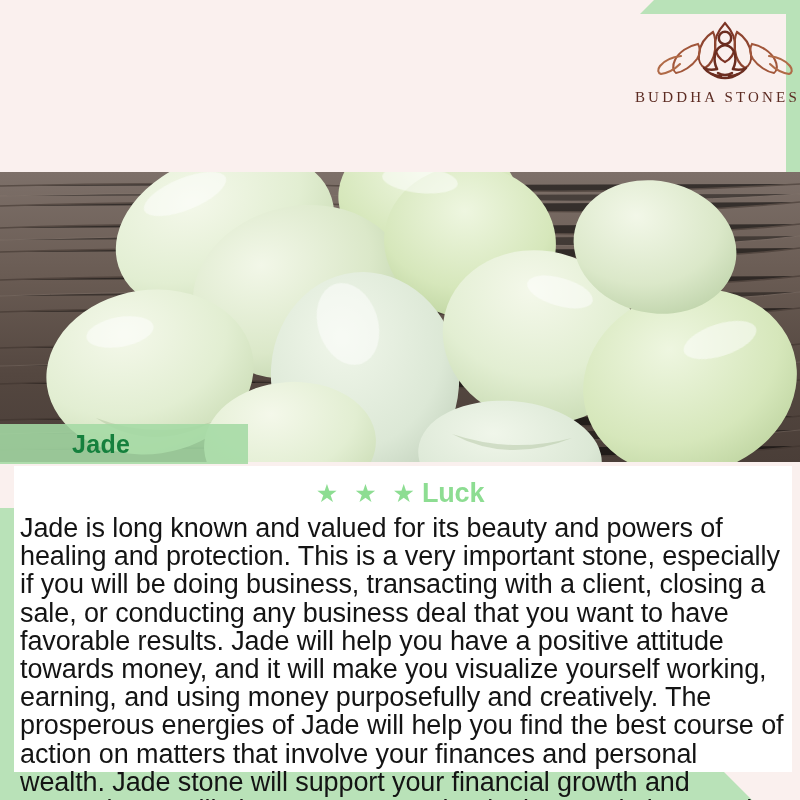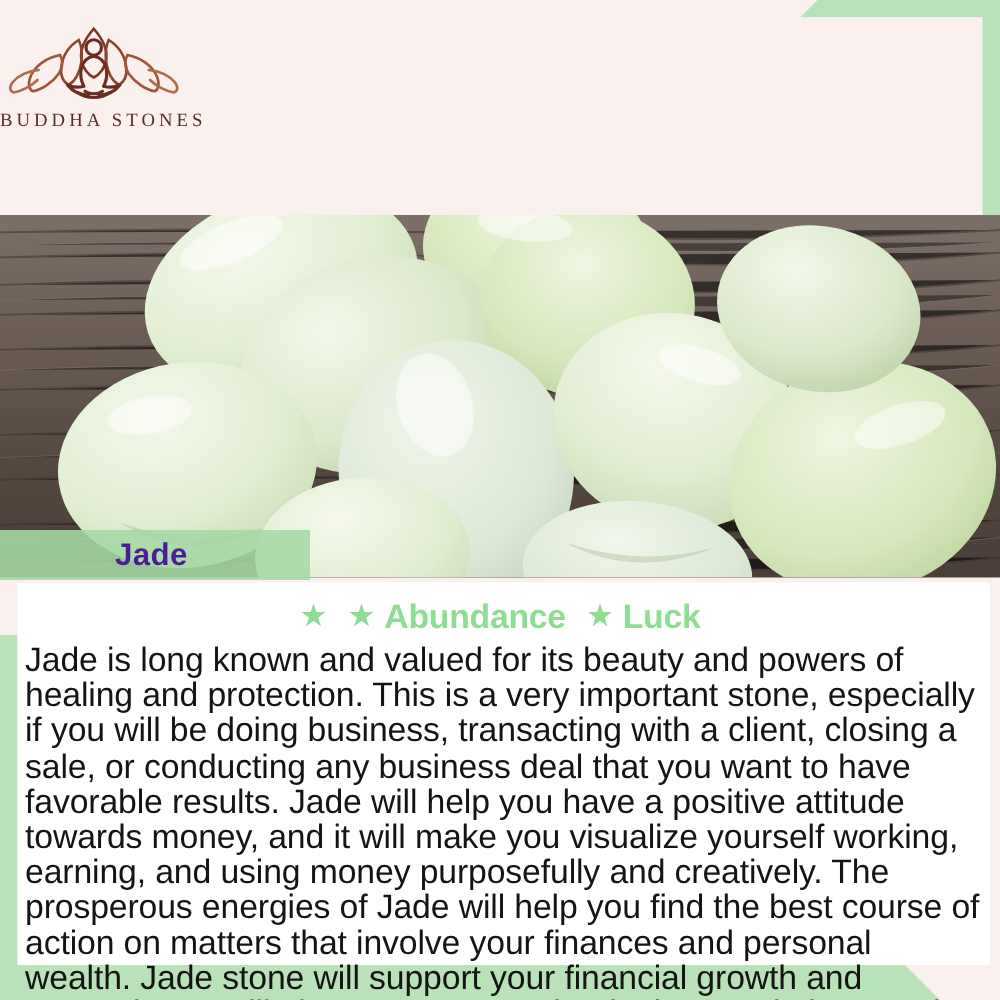--- a/index.html
+++ b/index.html
@@ -32,21 +32,21 @@
     bottom:0; left:0; width:100%; height:34px;
     clip-path:polygon(0 0, 718px 0, 752px 100%, 0 100%);
   }
   .deco-right-photoedge {
     top:172px; right:0; width:12px; height:40px;
   }
 
   
   .header {
     position:absolute; top:0; left:0; width:100%; height:120px;
-    display:flex; flex-direction:column; align-items:flex-start; justify-content:center;
+    display:flex; flex-direction:column; align-items:flex-end; justify-content:center;
   }
   .logo-mark { width:150px; height:70px; display:block; }
   .logo-word {
     margin-top:4px;
     font-family:"Liberation Serif", serif;
     font-size:15px; letter-spacing:3.2px; color:#5c2b22; font-weight:400;
   }
 
   
   .title-banner {
@@ -70,23 +70,23 @@
   }
   .photo svg { width:100%; height:100%; display:block; }
 
   .jade-label {
     position:absolute; top:424px; left:0; width:248px; height:40px;
     background:rgba(164,217,164,0.88);
     display:flex; align-items:center;
     z-index:6;
   }
   .jade-label span {
-    margin-left:92px;
-    font-family:"Liberation Sans Narrow","Liberation Sans", sans-serif;
-    font-weight:bold; font-size:25px; color:#4c1d95; letter-spacing:0.3px;
+    margin-left:72px;
+    font-family:"Liberation Sans Narrow","Liberation Sans", sans-serif;
+    font-weight:bold; font-size:25px; color:#15803d; letter-spacing:0.3px;
   }
 
   
   .benefits {
     position:absolute; top:478px; left:0; width:800px;
     display:flex; align-items:center; justify-content:center; gap:16px;
     z-index:4;
   }
   .benefit {
     display:flex; align-items:center; gap:7px;
@@ -235,21 +235,20 @@
   </div>
 
   <div class="content"></div>
 
   <div class="benefits">
     <div class="benefit">
       <span class="star">★</span>
     </div>
     <div class="benefit">
       <span class="star">★</span>
-      <span class="benefit-label">Abundance</span>
     </div>
     <div class="benefit">
       <span class="star">★</span>
       <span class="benefit-label">Luck</span>
     </div>
   </div>
 
   <p class="body-text">Jade is long known and valued for its beauty and powers of healing and protection. This is a very important stone, especially if you will be doing business, transacting with a client, closing a sale, or conducting any business deal that you want to have favorable results. Jade will help you have a positive attitude towards money, and it will make you visualize yourself working, earning, and using money purposefully and creatively. The prosperous energies of Jade will help you find the best course of action on matters that involve your finances and personal wealth. Jade stone will support your financial growth and expansion. It will also promote new beginnings and give you the guidance that you need to be successful and wealthy!</p>
 
   <div class="deco deco-bottom"></div>

